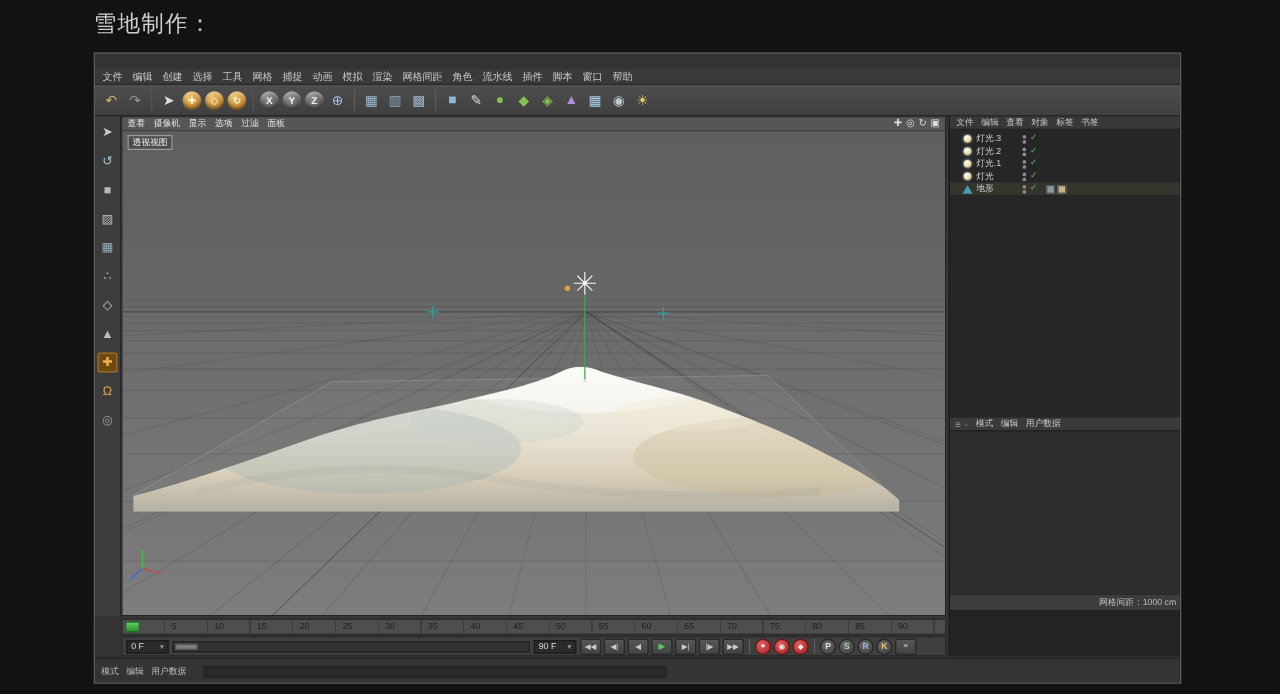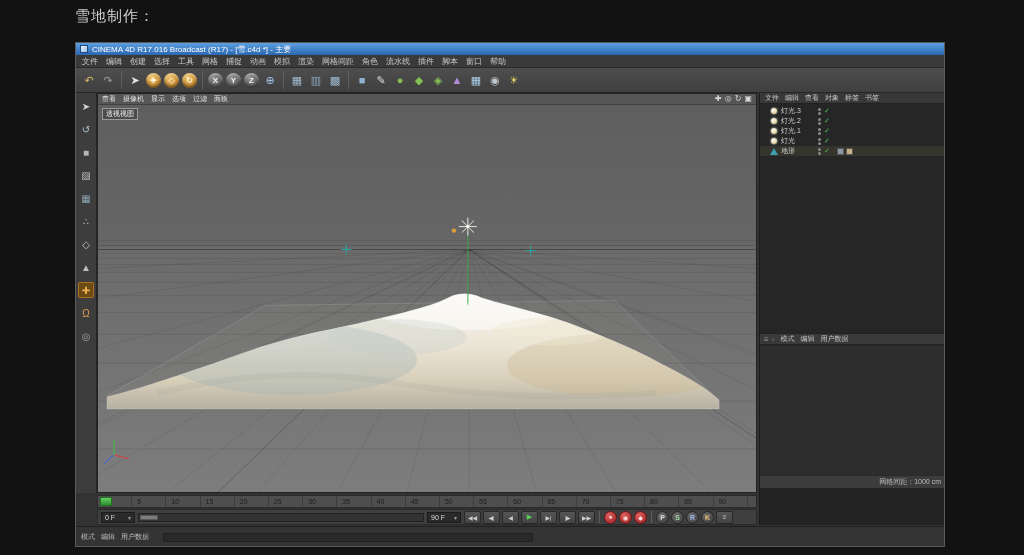--- a/index.html
+++ b/index.html
@@ -1,19 +1,19 @@
 <!DOCTYPE html>
 <html><head>
 <meta charset="utf-8">
 <style>
   * { margin:0; padding:0; box-sizing:border-box; }
   html,body { background:#0f0f0f; }
   body { font-family:"Liberation Sans","DejaVu Sans",sans-serif; }
   .stage { position:relative; width:1024px; height:555px; background:#121212; overflow:hidden; }
-  .heading { position:absolute; left:75px; top:7px; font-size:15px; color:#cfcfcf; letter-spacing:1px; }
+  .heading { position:absolute; left:75px; top:7px; font-size:18px; color:#cfcfcf; letter-spacing:1px; }
 
   .c4d-window { position:absolute; left:75px; top:42px; width:870px; height:505px;
     background:#333333; border:1px solid #5a5a5a; overflow:hidden; }
 
   
   .titlebar { position:absolute; top:0; left:0; right:0; height:12px;
     background:linear-gradient(#5d9fdf,#2a67b2); display:flex; align-items:center; gap:4px; padding:0 4px; }
   .app-icon { width:8px; height:8px; background:linear-gradient(135deg,#eaf2fa,#9ec3ea); border:1px solid #1c4a84; }
   .title-text { font-size:8px; color:#ffffff; white-space:nowrap; }
 
@@ -120,24 +120,20 @@
   .sb-field { width:370px; height:9px; background:#2a2a2a; border:1px solid #202020; margin-left:8px; }
 </style>
 </head>
 <body>
 
 <div class="stage">
   <div class="heading">雪地制作：</div>
 
   <div class="c4d-window">
 
-    <div class="titlebar">
-      <span class="app-icon"></span>
-      <span class="title-text">CINEMA 4D R17.016 Broadcast (R17) - [雪.c4d *] - 主要</span>
-    </div>
 
     <div class="menubar">
 
     <span class="menu-item">文件</span>
         <span class="menu-item">编辑</span>
         <span class="menu-item">创建</span>
         <span class="menu-item">选择</span>
         <span class="menu-item">工具</span>
         <span class="menu-item">网格</span>
         <span class="menu-item">捕捉</span>

